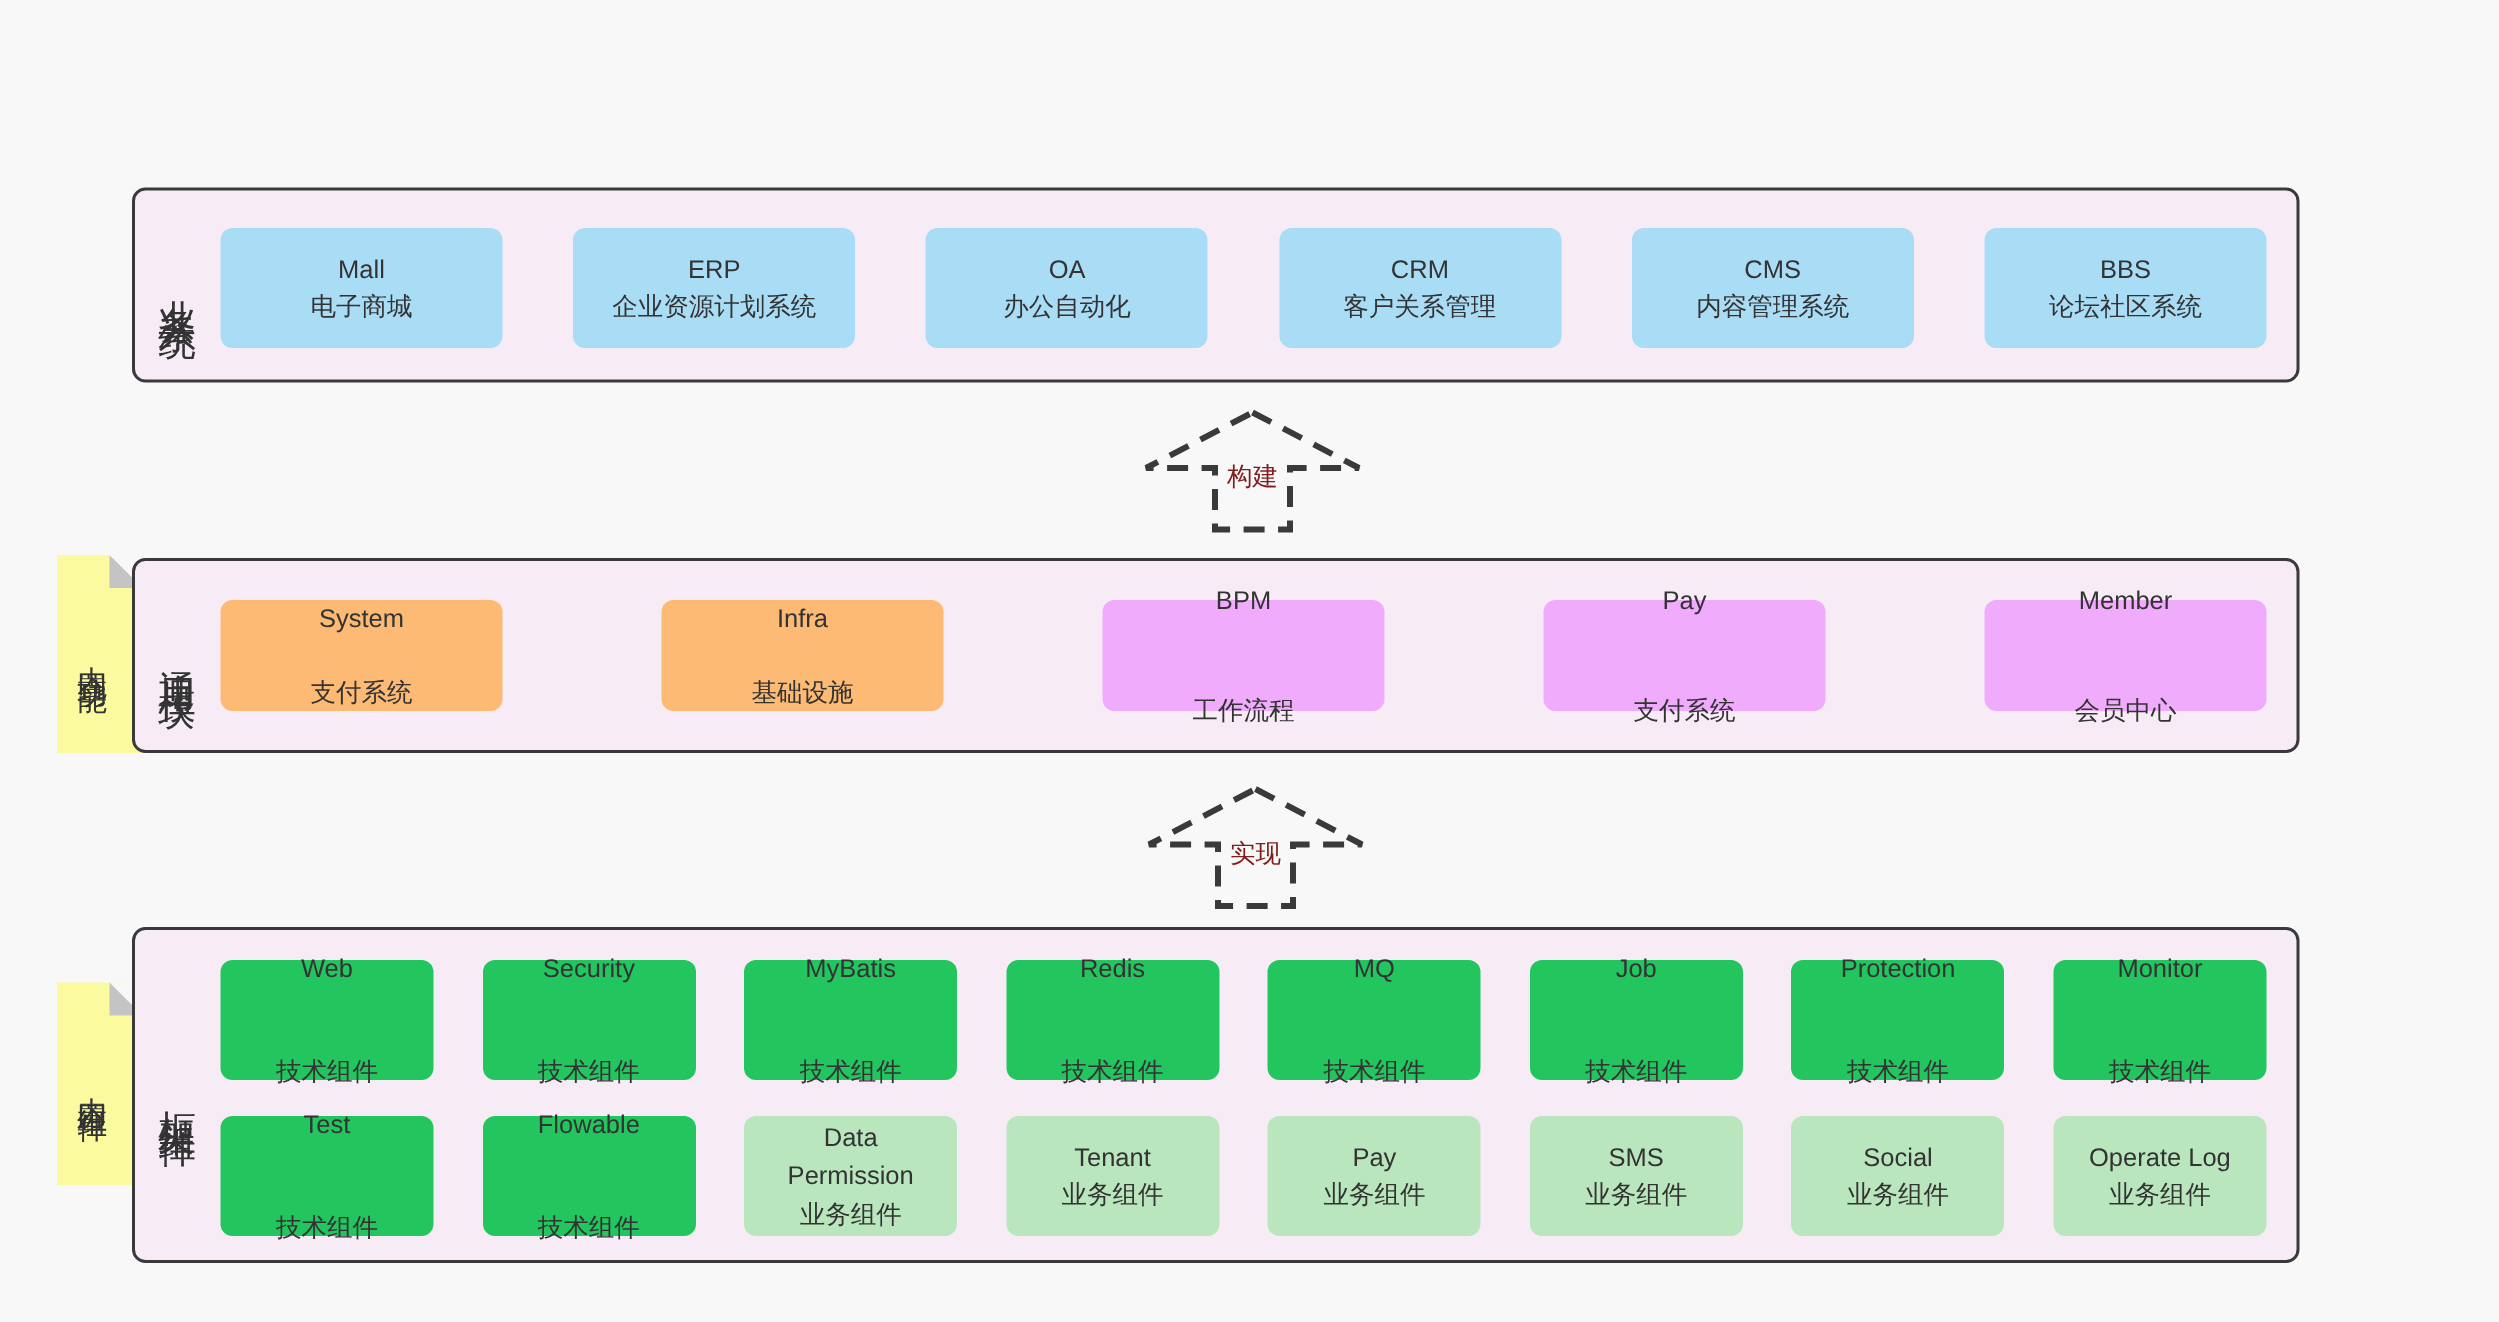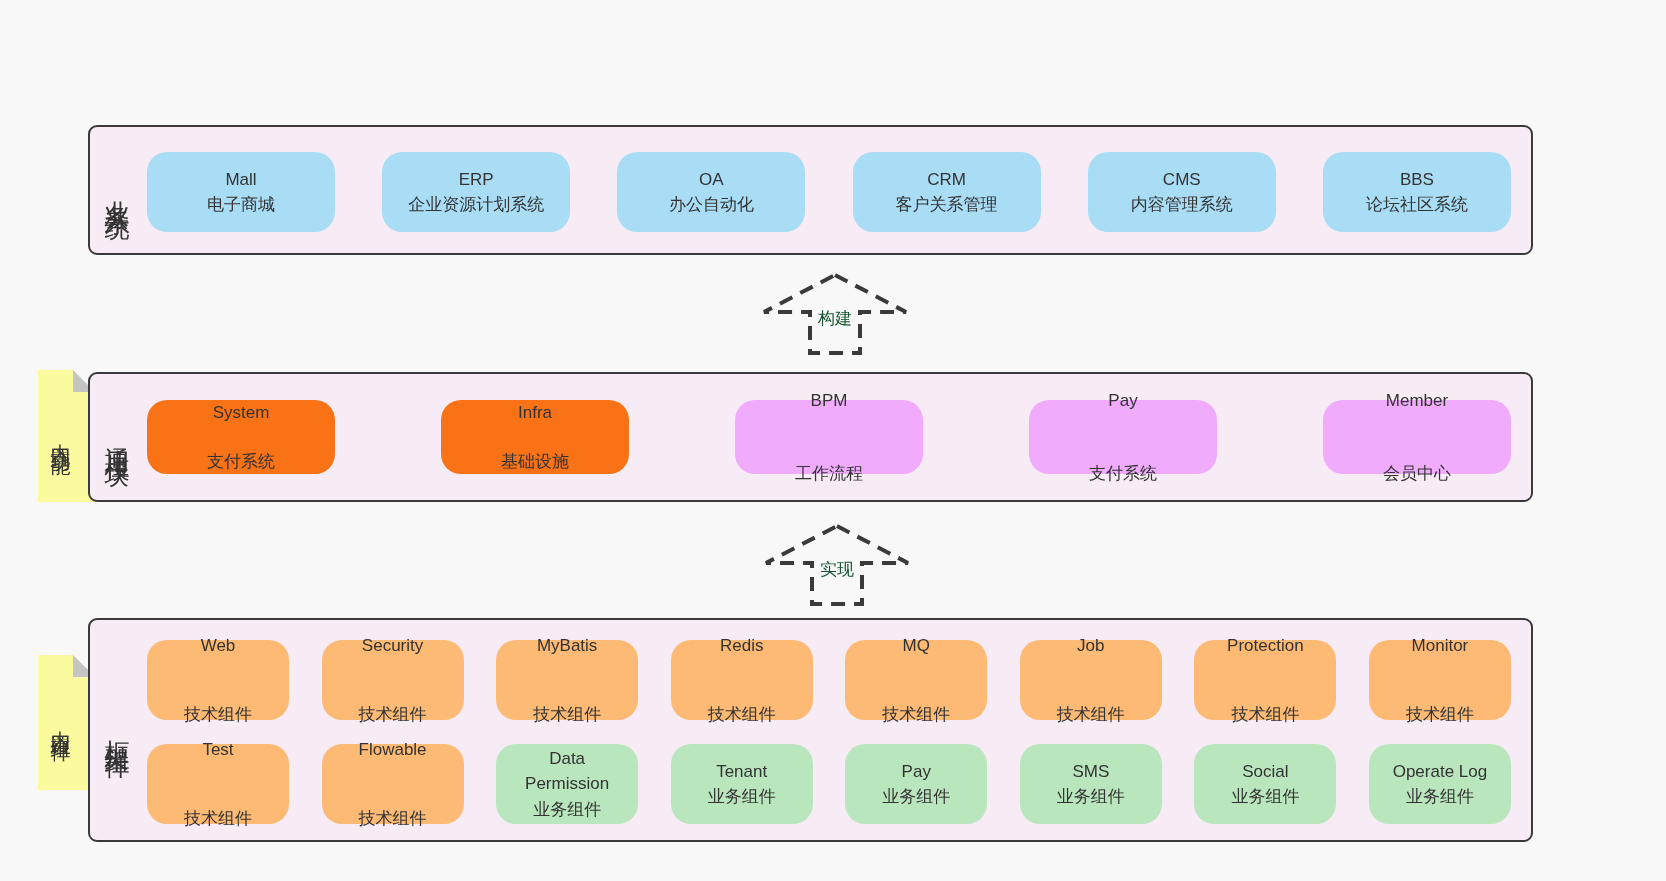--- a/index.html
+++ b/index.html
@@ -50,34 +50,34 @@
   .row-modules   { top: 26px; }
   .row-fw1       { top: 20px; }
   .row-fw2       { top: 124px; }
 
   .box {
     display: flex;
     flex-direction: column;
     align-items: center;
     justify-content: center;
     text-align: center;
-    border-radius: 20px;
+    border-radius: 8px;
     font-size: 17px;
     line-height: 1.5;
     padding: 2px 10px;
   }
   .box-wide   { width: 188px; }
   .box-narrow { width: 142px; }
   .h80 { height: 80px; }
   .h74 { height: 74px; }
 
   .blue       { background: #a9dcf5; }
-  .red        { background: #f97316; gap: 24px; }
+  .red        { background: #fdba74; gap: 24px; }
   .pink       { background: #f0abfc; gap: 48px; }
-  .green      { background: #fdba74; gap: 44px; }
+  .green      { background: #22c55e; gap: 44px; }
   .lightgreen { background: #b9e6bd; }
 
   
   .sticky {
     position: absolute;
     left: 38px;
     width: 57px;
     background: #fbfa9f;
     z-index: 0;
   }
@@ -117,21 +117,21 @@
     stroke-width: 4;
     stroke-dasharray: 14 9;
   }
   .arrow-label {
     position: absolute;
     left: 50%; top: 46px;
     transform: translate(-50%, -50%);
     background: #f8f8f8;
     padding: 2px 5px;
     font-size: 17px;
-    color: #14532d;
+    color: #7f1d1d;
     white-space: nowrap;
   }
 </style>
 </head>
 <body>
 
 <div class="canvas">
 
   <div class="sticky sticky-modules">
     <span class="sticky-text">内置功能</span>

